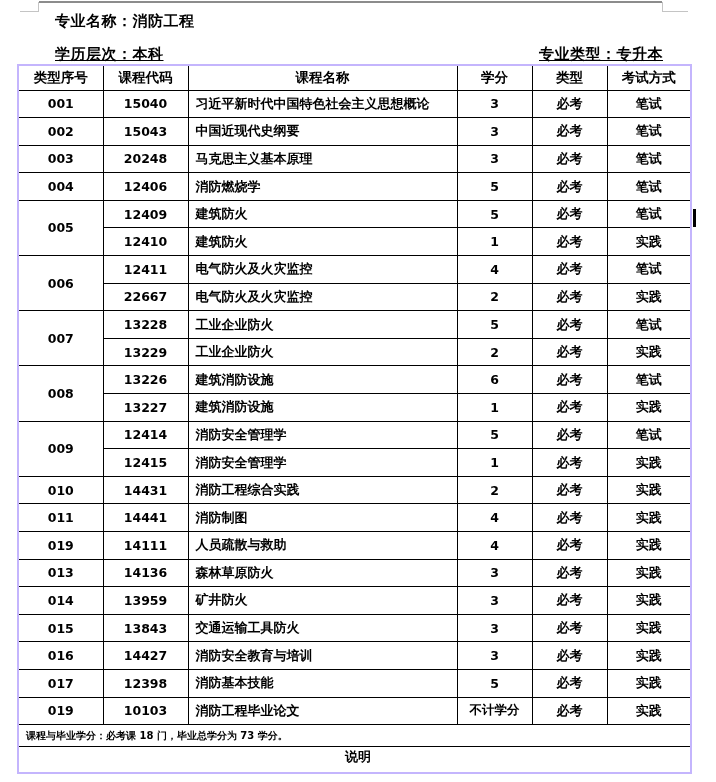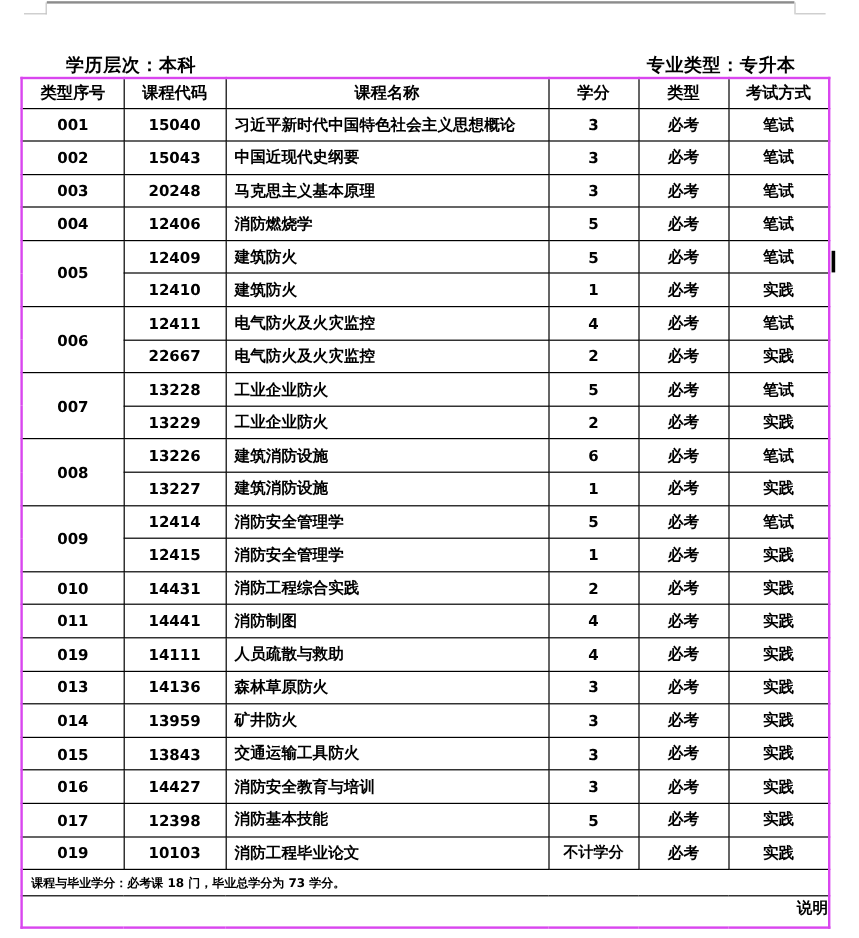--- a/index.html
+++ b/index.html
@@ -23,49 +23,49 @@
   .mark-ear-r-v    { left: 662px; top: 2px;  width: 1px;   height: 10px; }
 
   .doc-header-line {
     position: absolute; left: 55px; right: 53px;
     display: flex; justify-content: space-between;
     font-size: 15px; line-height: 18px;
     letter-spacing: 0.5px;
     white-space: nowrap;
   }
   .line1 { top: 12px; }
-  .line2 { top: 45px; }
+  .line2 { top: 45px; text-decoration: underline; }
 
   table.course-table {
     position: absolute; left: 17px; top: 64px;
     width: 673px;
     border-collapse: collapse;
     table-layout: fixed;
-    border: 2px solid #d946ef;
+    border: 2px solid #c4b5fd;
     font-weight: bold;
   }
   .course-table th, .course-table td {
     border: 1px solid #000;
     text-align: center;
     vertical-align: middle;
     padding: 0;
     overflow: hidden;
     white-space: nowrap;
   }
   .course-table th { height: 25px; font-size: 13.5px; }
   .course-table td { height: 27.6px; font-size: 13px; }
   td.seq, td.code, td.credits { font-size: 12.5px; }
   td.name { text-align: left; padding-left: 7px; }
   td.name.underline { }
   td.summary-cell {
     text-align: left; padding-left: 7px;
     height: 22px; font-size: 10px;
   }
   td.partial-cell {
-    text-align: right; padding-left: 7px;
+    text-align: center; padding-left: 7px;
     height: 26px; vertical-align: top; padding-top: 1px;
     font-size: 13px;
     border-bottom: none;
   }
   .text-cursor {
     position: absolute;
     left: 693px; top: 209px;
     width: 3px; height: 18px;
     background: #000;
   }
@@ -73,20 +73,21 @@
 </head>
 <body>
 
 <div class="mark dark mark-top"></div>
 <div class="mark mark-ear-l-h"></div>
 <div class="mark mark-ear-l-v"></div>
 <div class="mark mark-ear-r-h"></div>
 <div class="mark mark-ear-r-v"></div>
 
 <div class="doc-header-line line1">
+  <span>专业名称：消防工程</span>
 </div>
 <div class="doc-header-line line2">
   <span>学历层次：本科</span>
   <span>专业类型：专升本</span>
 </div>
 
 <table class="course-table">
   <colgroup>
     <col style="width:85px">
       <col style="width:85px">

